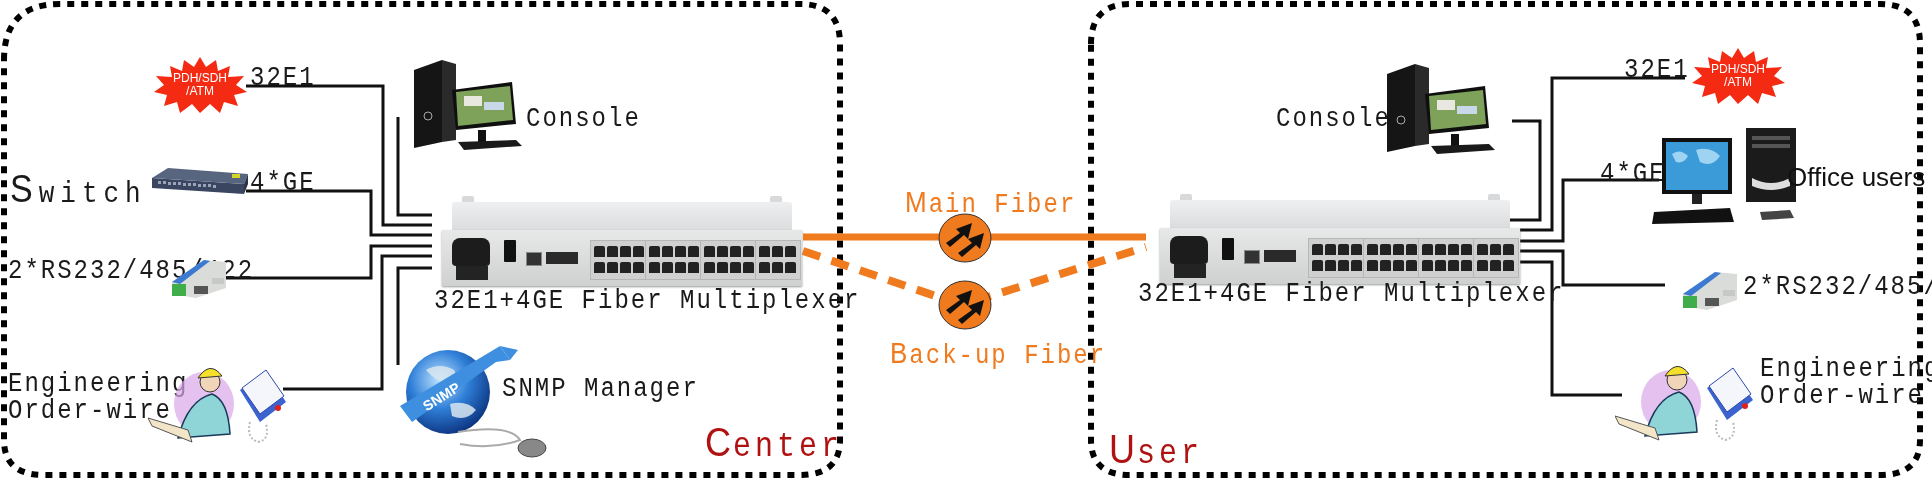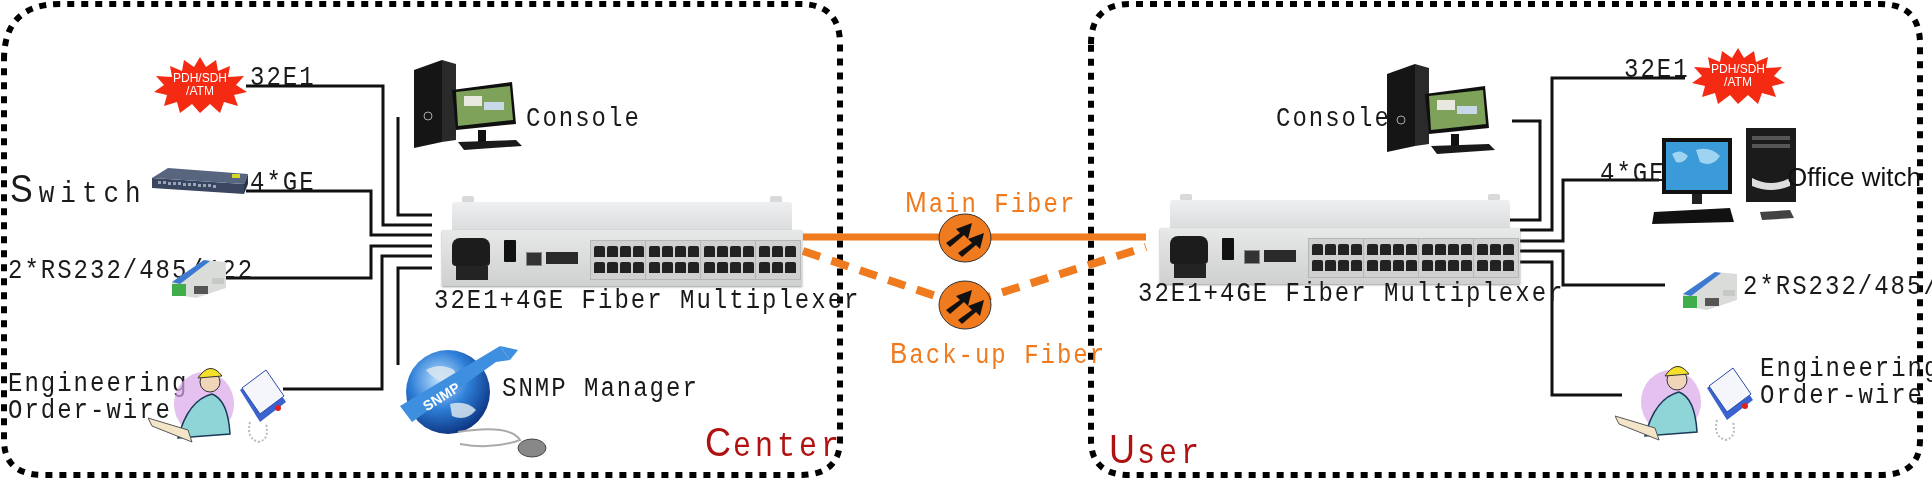--- a/index.html
+++ b/index.html
@@ -281,21 +281,21 @@
     <rect x="102" y="16" width="38" height="4" fill="#555"></rect>
     <path d="M102,50 Q121,60 140,50 L140,58 Q121,66 102,58 Z" fill="#ddd"></path>
     <rect x="12" y="10" width="70" height="56" fill="#111"></rect>
     <rect x="16" y="14" width="62" height="48" fill="#3b9ad8"></rect>
     <path d="M22,26 Q30,20 38,28 Q34,36 26,34 Z M46,22 Q60,18 70,28 Q62,40 50,34 Z" fill="#9ed3f2"></path>
     <rect x="42" y="66" width="10" height="10" fill="#222"></rect>
     <polygon points="4,84 80,80 84,94 2,96" fill="#111"></polygon>
     <polygon points="110,84 140,82 144,90 112,92" fill="#444"></polygon>
   </svg>
 </div>
-<div class="office" style="left:1787px; top:162px;">Office witch</div>
+<div class="office" style="left:1787px; top:162px;">Office users</div>
 
 <div class="icon-box" style="left:1681px; top:268px; width:58px; height:44px;">
   <svg width="58" height="44">
     <polygon points="2,26 34,4 56,6 56,32 26,42 2,38" fill="#d9dcd8"></polygon>
     <polygon points="2,26 34,4 40,5 10,28" fill="#3b7ad0"></polygon>
     <rect x="2" y="28" width="14" height="12" fill="#3fae4a"></rect>
     <rect x="24" y="30" width="14" height="8" fill="#555"></rect>
     <rect x="42" y="22" width="12" height="6" fill="#c7c9c6"></rect>
   </svg>
 </div>

